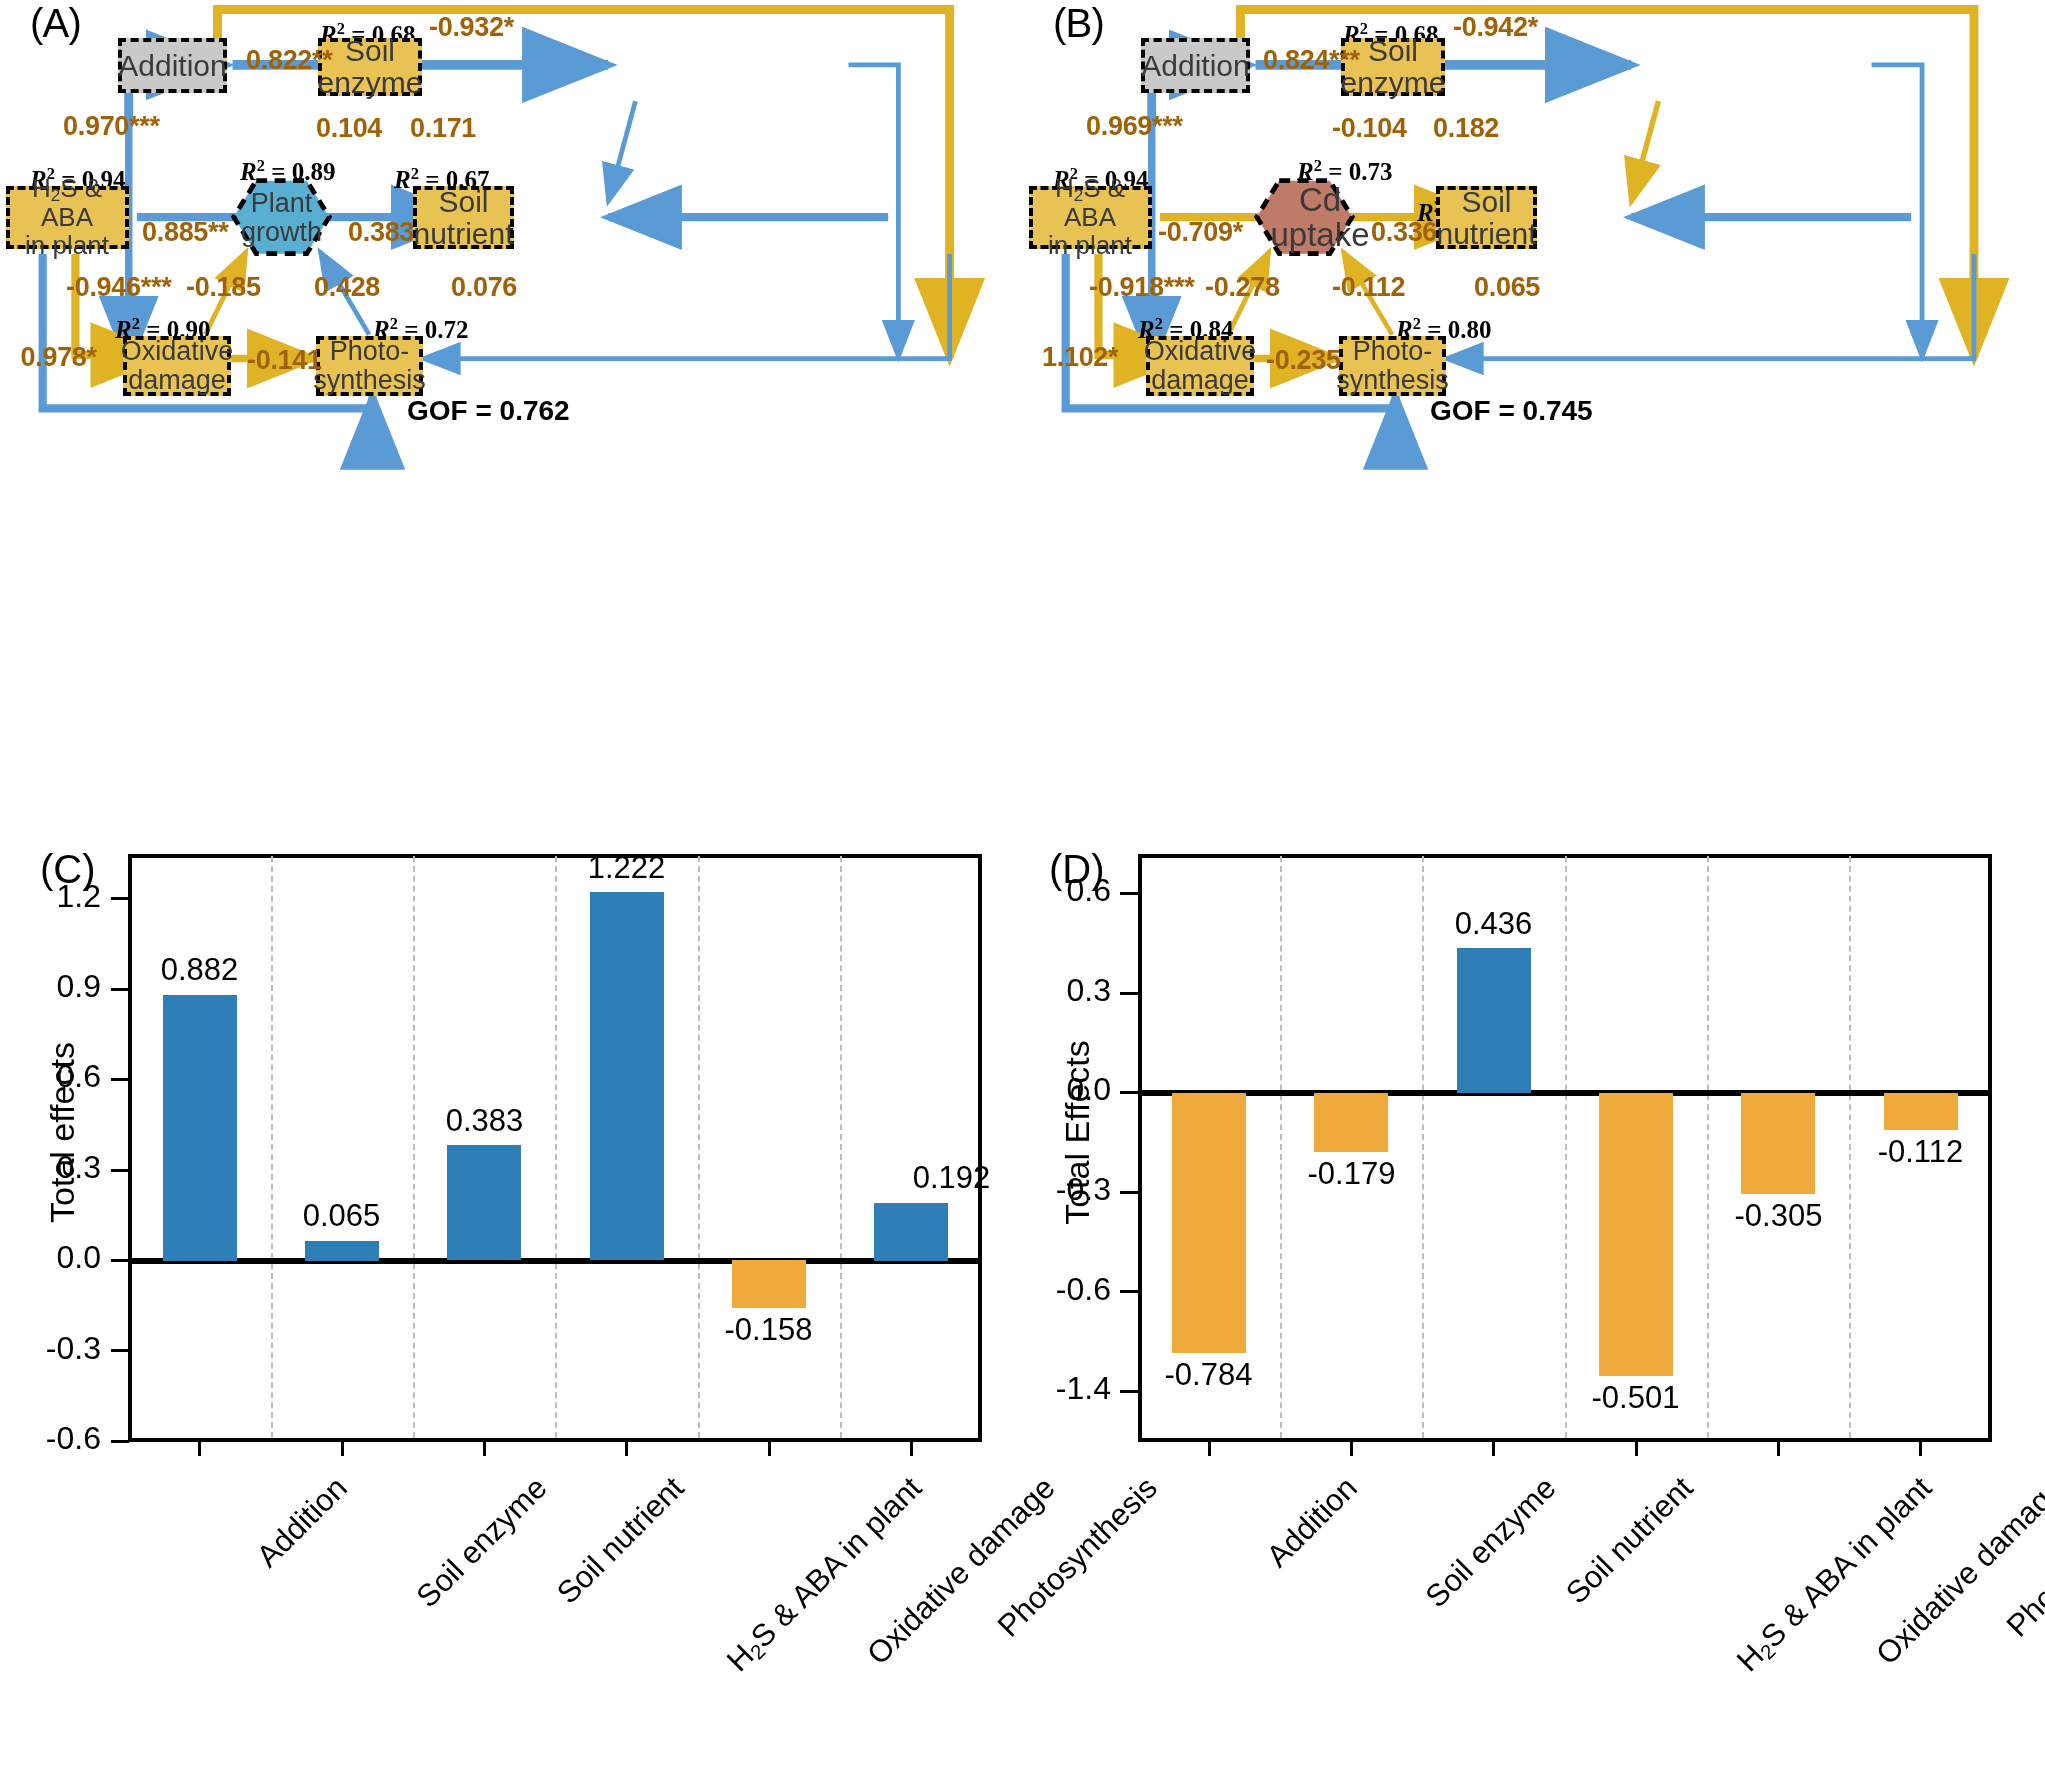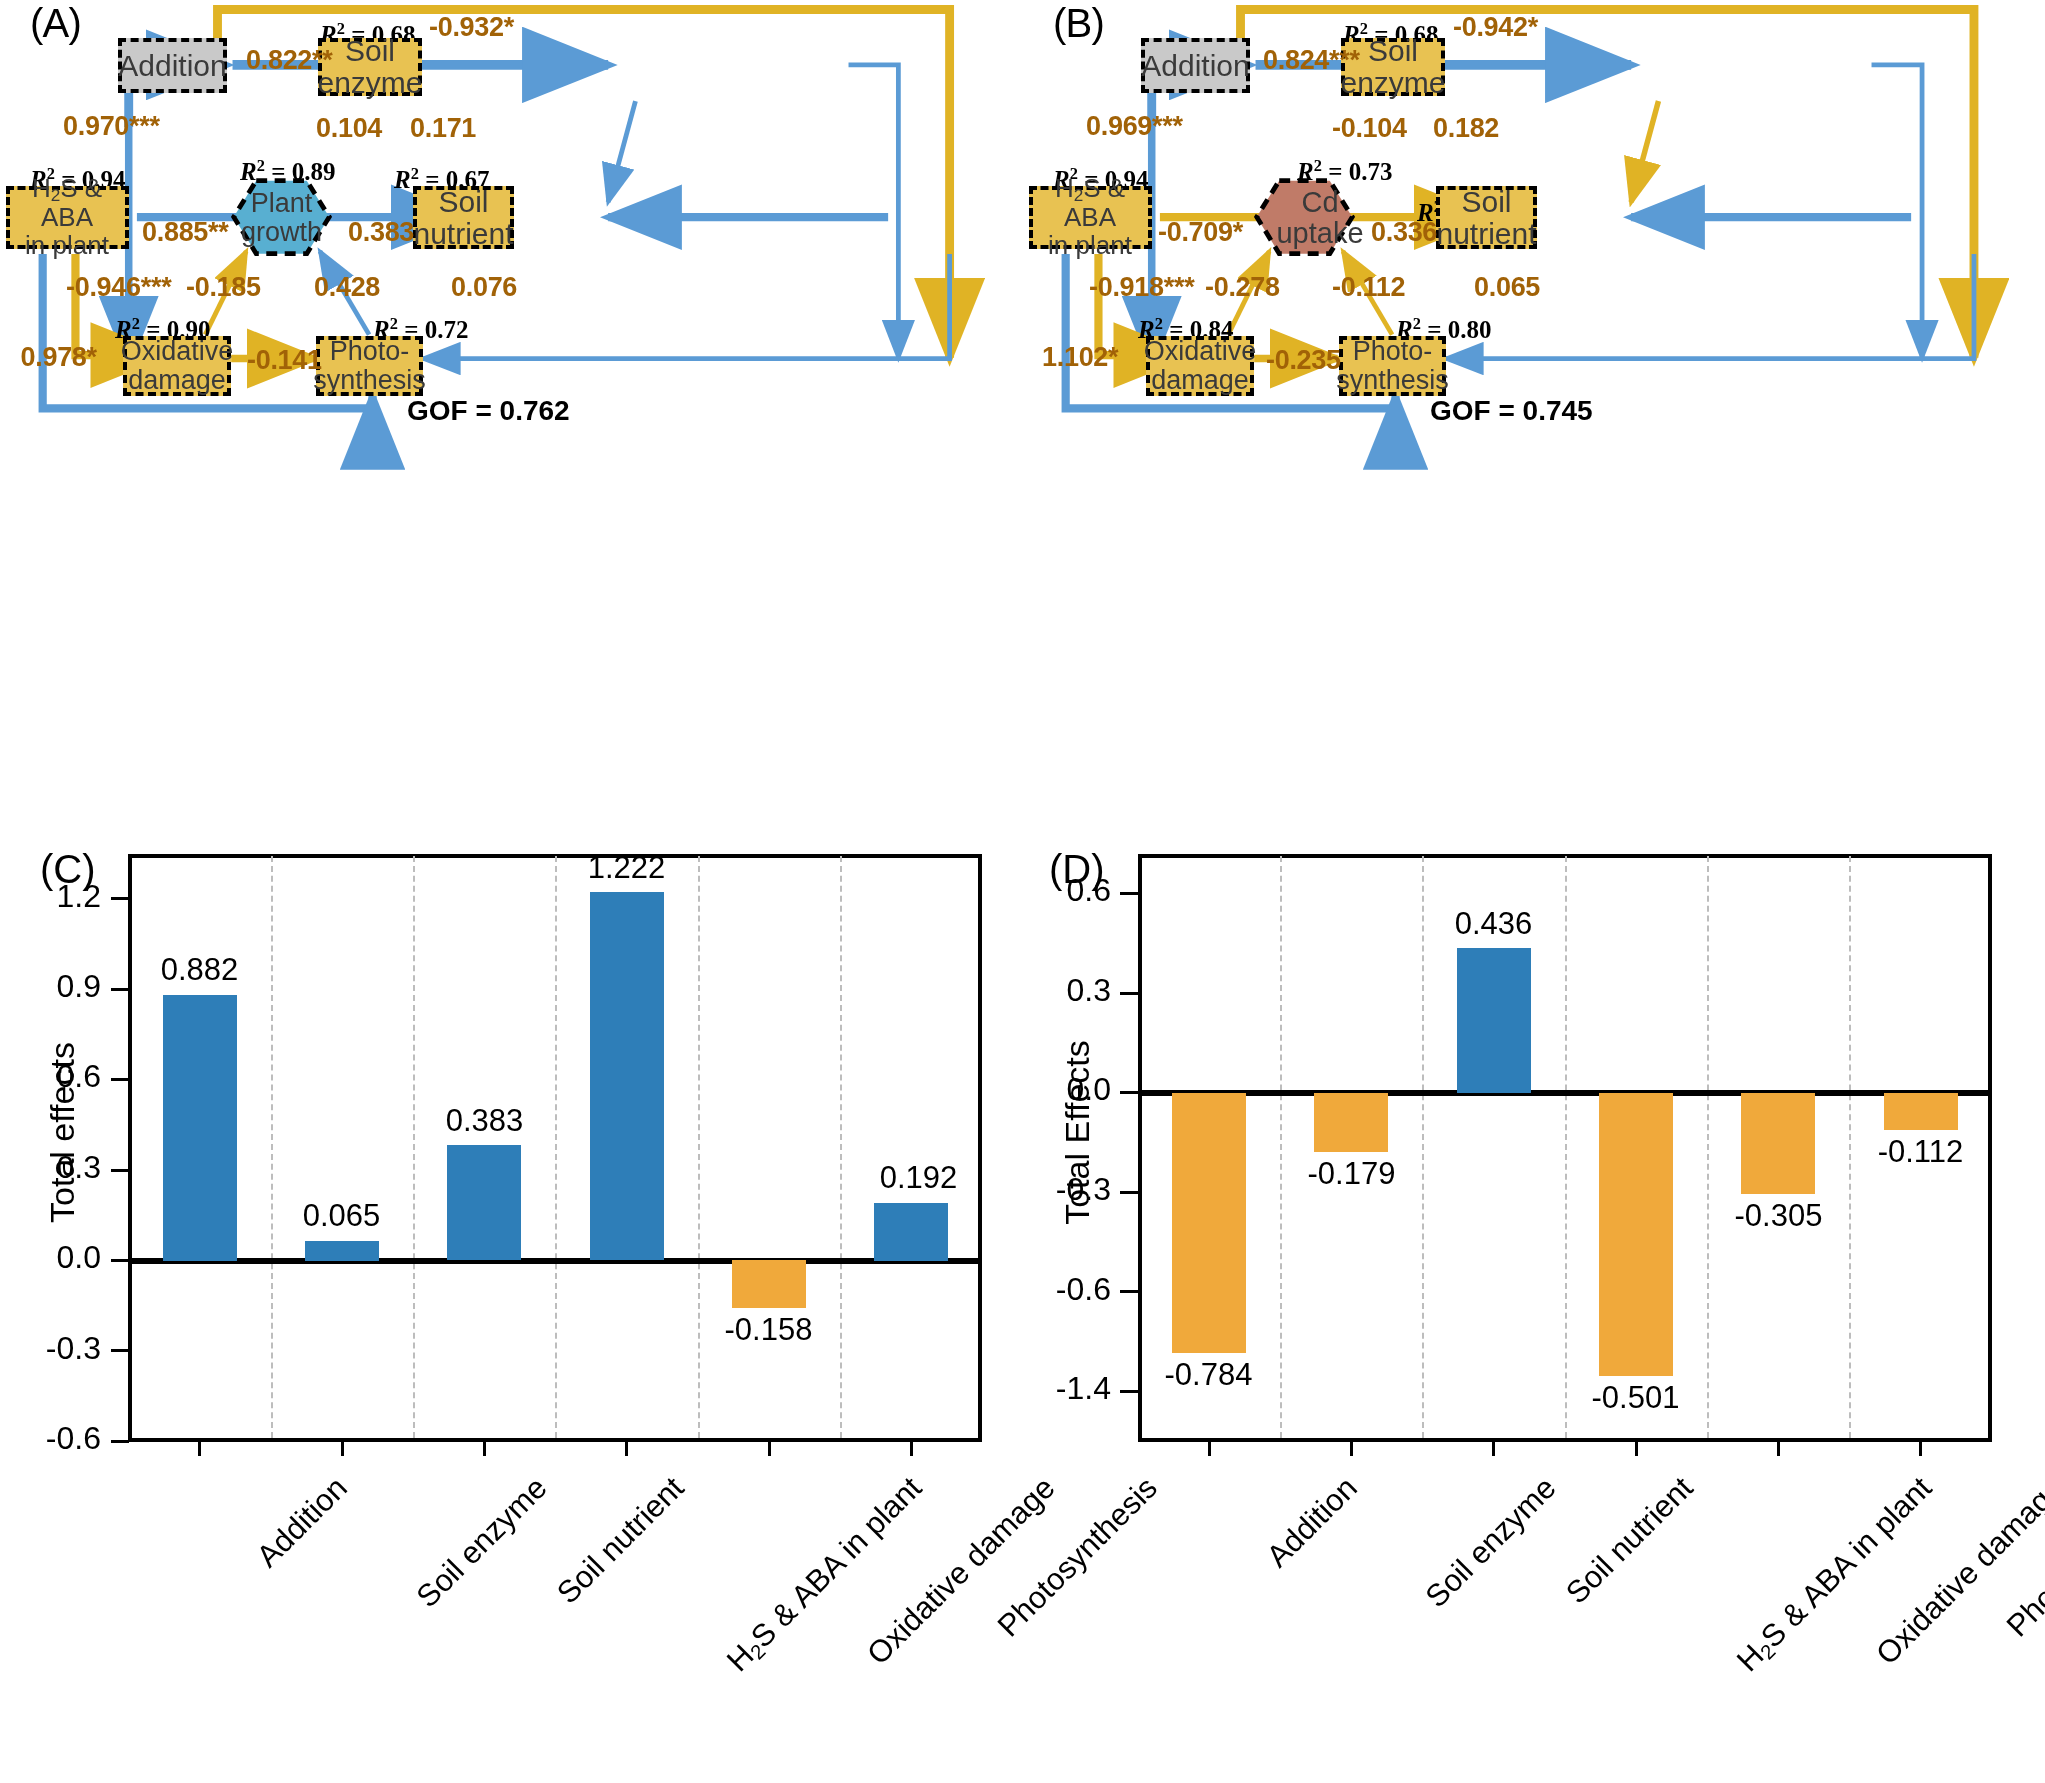--- a/index.html
+++ b/index.html
@@ -231,21 +231,21 @@
   <div class="r2" style="left:30px;top:164px;"><i>R</i><sup>2</sup> = 0.94</div>
   <div class="node" style="left:5.5px;top:186px;width:123px;height:63px;font-size:26px;">
     <span>H<sub>2</sub>S &amp; ABA<br>in plant</span>
   </div>
 
   <div class="r2" style="left:240px;top:156px;margin-left:34px;"><i>R</i><sup>2</sup> = 0.73</div>
   <div class="hexnode" style="left:231px;top:178px;width:101px;height:79px;">
     <svg class="hexshape" viewBox="0 0 148 115" preserveAspectRatio="none">
       <polygon points="37,4 111,4 144,57 111,111 37,111 4,57" fill="#C07B68" stroke="#000" stroke-width="7" stroke-dasharray="16 11"></polygon>
     </svg>
-    <span class="hexlabel" style="font-size:29px;margin-left:31px;">Cd<br>uptake</span>
+    <span class="hexlabel" style="font-size:33px;margin-left:31px;">Cd<br>uptake</span>
   </div>
 
   <div class="r2" style="left:394px;top:164px;margin-top:33px;"><i>R</i><sup>2</sup> = 0.64</div>
   <div class="node" style="left:413px;top:186px;width:101px;height:63px;">
     <span>Soil<br>nutrient</span>
   </div>
 
   <div class="r2" style="left:115px;top:314px;"><i>R</i><sup>2</sup> = 0.84</div>
   <div class="node" style="left:123px;top:336px;width:108px;height:60px;font-size:27px;">
     <span>Oxidative<br>damage</span>
@@ -312,21 +312,21 @@
       <div class="xlabel" style="left: 502px; top: 630px;">Soil nutrient</div>
       <div class="bar pos" style="left: 590px; top: 52px; width: 74px; height: 368px; background: rgb(46, 126, 184);"></div>
       <div class="barlabel" style="width: 205px; left: 524px; top: 10px;">1.222</div>
       <div class="xtickmark" style="left: 625px; top: 601px;"></div>
       <div class="xlabel" style="left: 644px; top: 630px;">H<sub>2</sub>S &amp; ABA in plant</div>
       <div class="bar neg" style="left: 732px; top: 420px; width: 74px; height: 48px; background: rgb(240, 169, 59);"></div>
       <div class="barlabel" style="width: 205px; left: 666px; top: 472px;">-0.158</div>
       <div class="xtickmark" style="left: 768px; top: 601px;"></div>
       <div class="xlabel" style="left: 787px; top: 630px;">Oxidative damage</div>
       <div class="bar pos" style="left: 874px; top: 363px; width: 74px; height: 58px; background: rgb(46, 126, 184);"></div>
-      <div class="barlabel" style="width: 205px; left: 816px; top: 320px;">0.192</div>
+      <div class="barlabel" style="width: 205px; left: 849px; top: 320px;">0.192</div>
       <div class="xtickmark" style="left: 910px; top: 601px;"></div>
       <div class="xlabel" style="left: 929px; top: 630px;">Photosynthesis</div>
     </div>
 </div>
 
 <div class="chart chartD">
   <div class="chart-letter" style="left:26px;top:6.8px;">(D)</div>
   <div class="ylabel" style="left:-89px;top:273px;width:287px;">Total Effects</div>
   <div class="plotframe" id="frameD" style="left:115px;top:13.7px;width:854px;height:588px;"></div>
   <div id="layerD">

